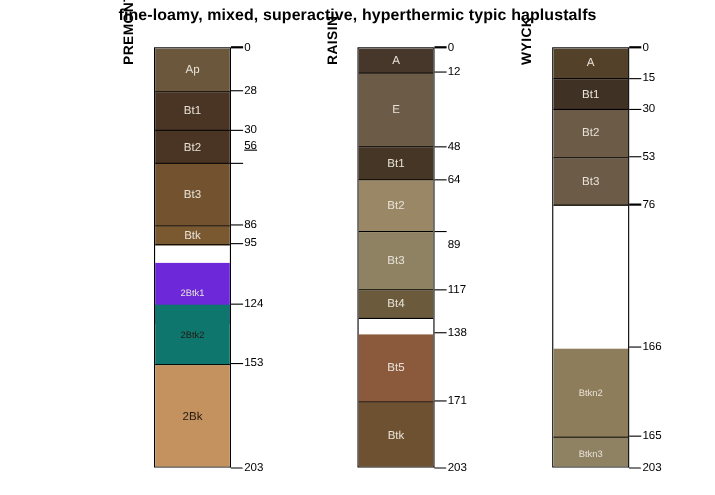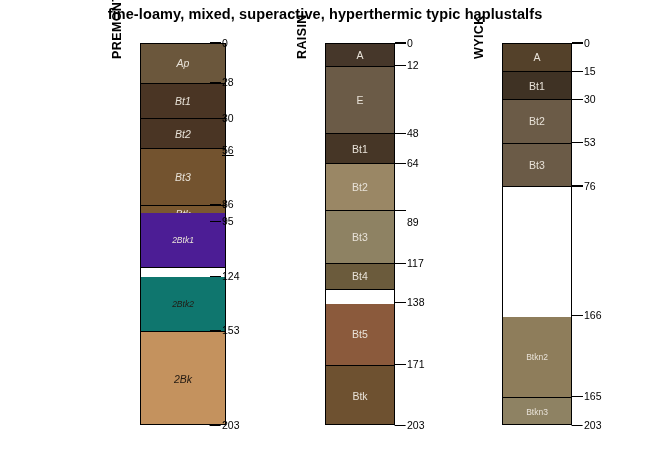--- a/index.html
+++ b/index.html
@@ -110,54 +110,54 @@
   }
 </style>
 </head>
 <body>
 
 <div id="figure">
   <div id="chart-title">fine-loamy, mixed, superactive, hyperthermic typic haplustalfs</div>
   <div id="profiles-container">
       <div class="profile" style="left: 0px; top: 0px;">
         <div class="profile-name" style="left: 124px; top: 45px;">PREMONT</div>
-        <div class="column" style="left: 140px; top: 43px; width: 86px; height: 382px; font-style: italic;">
+        <div class="column" style="left: 140px; top: 43px; width: 70px; height: 382px;">
           <div class="horizon" style="top: 0px; height: 39.5172px; background: rgb(107, 87, 60);">
             <span class="horizon-label">Ap</span>
           </div>
           <div class="horizon" style="top: 39.5172px; height: 35.7537px; background: rgb(74, 53, 36);">
             <span class="horizon-label">Bt1</span>
           </div>
           <div class="horizon" style="top: 75.2709px; height: 30.1084px; background: rgb(74, 53, 36);">
             <span class="horizon-label">Bt2</span>
           </div>
           <div class="horizon" style="top: 105.379px; height: 56.4532px; background: rgb(115, 83, 47);">
             <span class="horizon-label">Bt3</span>
           </div>
           <div class="horizon" style="top: 161.833px; height: 16.936px; background: rgb(122, 88, 48);">
             <span class="horizon-label">Btk</span>
           </div>
-          <div class="horizon" style="top: 169px; height: 54.5714px; background: #4c1d95;">
+          <div class="horizon" style="top: 195px; height: 54.5714px; background: #6d28d9;">
             <span class="horizon-label small">2Btk1</span>
           </div>
           <div class="horizon" style="top: 233.34px; height: 54.5714px; background: #0f766e;">
             <span class="horizon-label small dark">2Btk2</span>
           </div>
           <div class="horizon last" style="top: 287.911px; height: 94.0887px; background: rgb(196, 146, 94);">
             <span class="horizon-label dark">2Bk</span>
           </div>
         </div>
         <div class="tick" style="left: 210px; top: 42.4px; width: 11px;"></div>
         <div class="depth-label" style="left: 222px; top: 37.5px;">0</div>
         <div class="tick" style="left: 210px; top: 81.9172px; width: 11px;"></div>
         <div class="depth-label" style="left: 222px; top: 77.0172px;">28</div>
         <div class="tick" style="left: 210px; top: 117.671px; width: 11px;"></div>
         <div class="depth-label" style="left: 222px; top: 112.771px;">30</div>
         <div class="tick" style="left: 210px; top: 147.779px; width: 11px;"></div>
-        <div class="depth-label" style="left: 222px; top: 145px; text-decoration: underline;">56</div>
+        <div class="depth-label" style="left: 222px; top: 127px; text-decoration: underline;">56</div>
         <div class="tick" style="left: 210px; top: 204.233px; width: 11px;"></div>
         <div class="depth-label" style="left: 222px; top: 199.333px;">86</div>
         <div class="tick" style="left: 210px; top: 221.168px; width: 11px;"></div>
         <div class="depth-label" style="left: 222px; top: 216.268px;">95</div>
         <div class="tick" style="left: 210px; top: 275.74px; width: 11px;"></div>
         <div class="depth-label" style="left: 222px; top: 270.84px;">124</div>
         <div class="tick" style="left: 210px; top: 330.311px; width: 11px;"></div>
         <div class="depth-label" style="left: 222px; top: 325.411px;">153</div>
         <div class="tick-slant" style="left: 210px; top: 416px;"></div>
         <div class="depth-label" style="left: 222px; top: 419.5px;">203</div>

